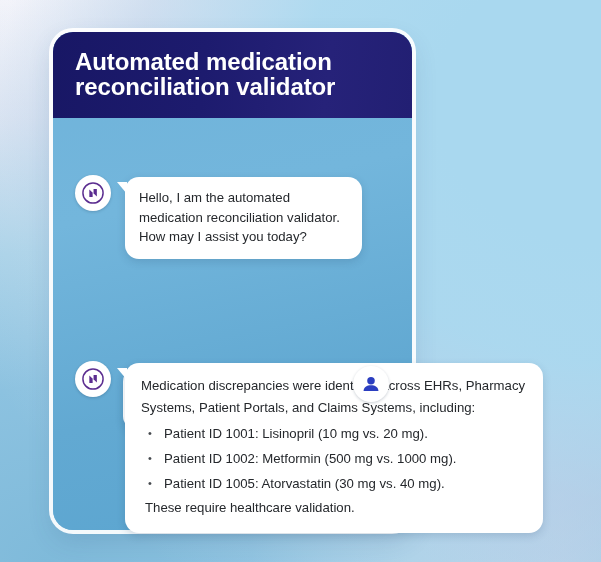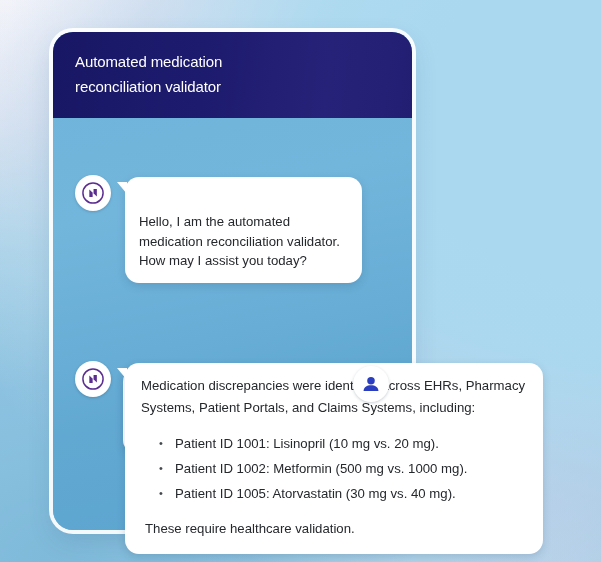--- a/index.html
+++ b/index.html
@@ -43,22 +43,22 @@
     top: 0;
     width: 359px;
     height: 86px;
     border-radius: 20px 20px 0 0;
     background: linear-gradient(96deg, #181765 0%, #1d1b6e 42%, #262279 76%, #221f73 100%);
     box-sizing: border-box;
     padding: 17px 22px 0 22px;
   }
   #card-title {
     color: #ffffff;
-    font-size: 15px;
-    font-weight: normal;
+    font-size: 24px;
+    font-weight: bold;
     line-height: 25px;
     letter-spacing: -0.1px;
     white-space: pre-line;
   }
 
   
   #chat {
     position: absolute;
     left: 0;
     top: 86px;
@@ -83,21 +83,21 @@
 
   .bubble {
     position: absolute;
     background: #ffffff;
     border-radius: 14px;
     box-shadow: 0 3px 9px rgba(30,60,95,0.17);
     color: #25282c;
     box-sizing: border-box;
     z-index: 2;
   }
-  .bubble .line { white-space: pre-line; margin-top: 24px; }
+  .bubble .line { white-space: pre-line; }
 
   
   .tail-left::before {
     content: "";
     position: absolute;
     left: -8px;
     top: 5px;
     width: 0;
     height: 0;
     border-style: solid;
@@ -145,21 +145,21 @@
     left: 72px;
     top: 245px;
     width: 418px;
     padding: 12px 16px 14px 16px;
     font-size: 13.2px;
     line-height: 22px;
   }
   #bubble-bot-2 .intro { margin-bottom: 2px; }
   #bubble-bot-2 ul {
     list-style: none;
-    margin: 12px;
+    margin: 1px;
     padding: 0;
   }
   #bubble-bot-2 li {
     position: relative;
     padding-left: 22px;
     line-height: 25px;
   }
   #bubble-bot-2 li::before {
     content: "\2022";
     position: absolute;

